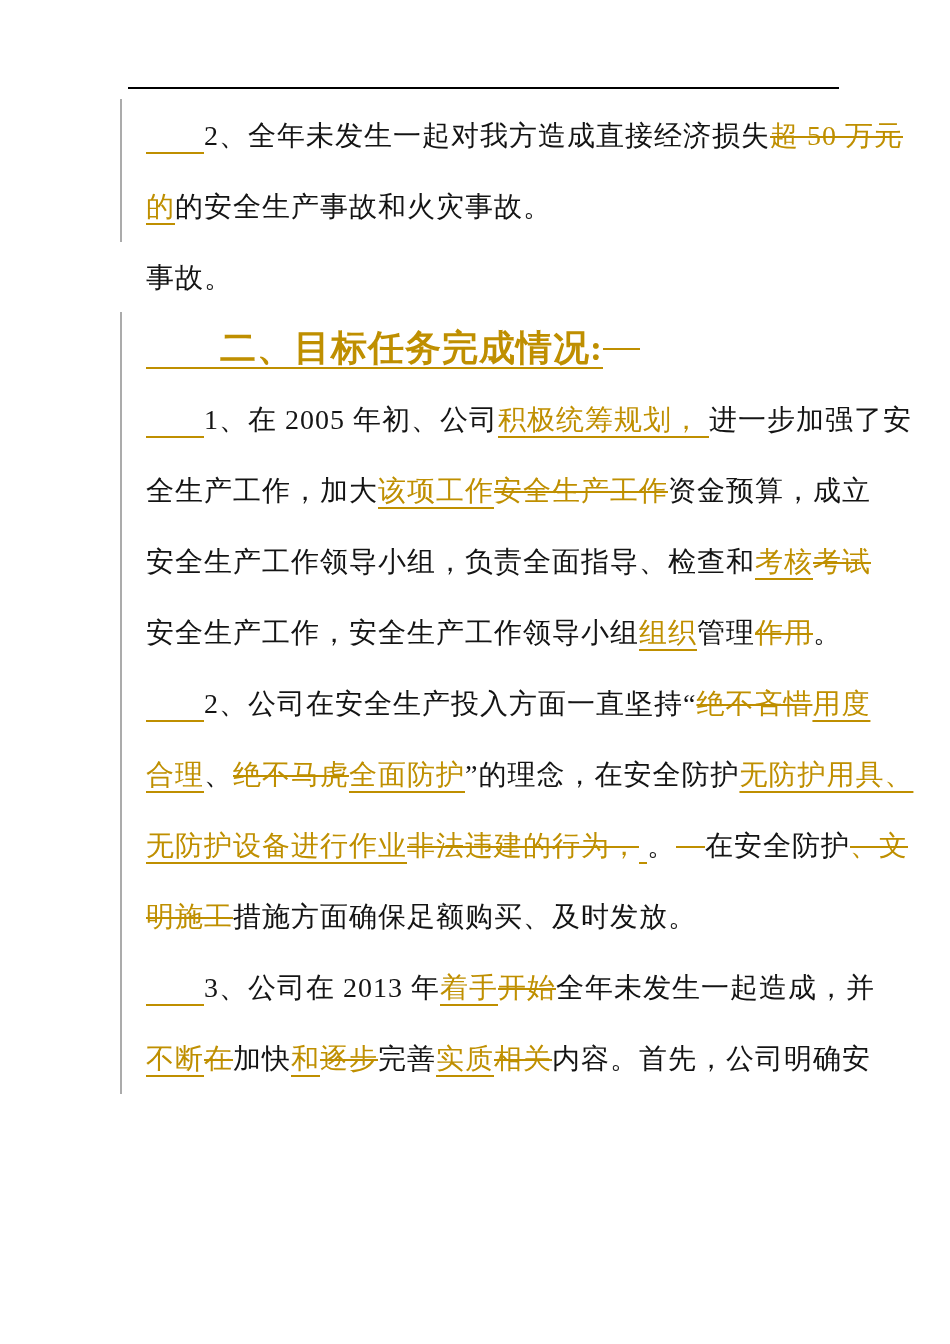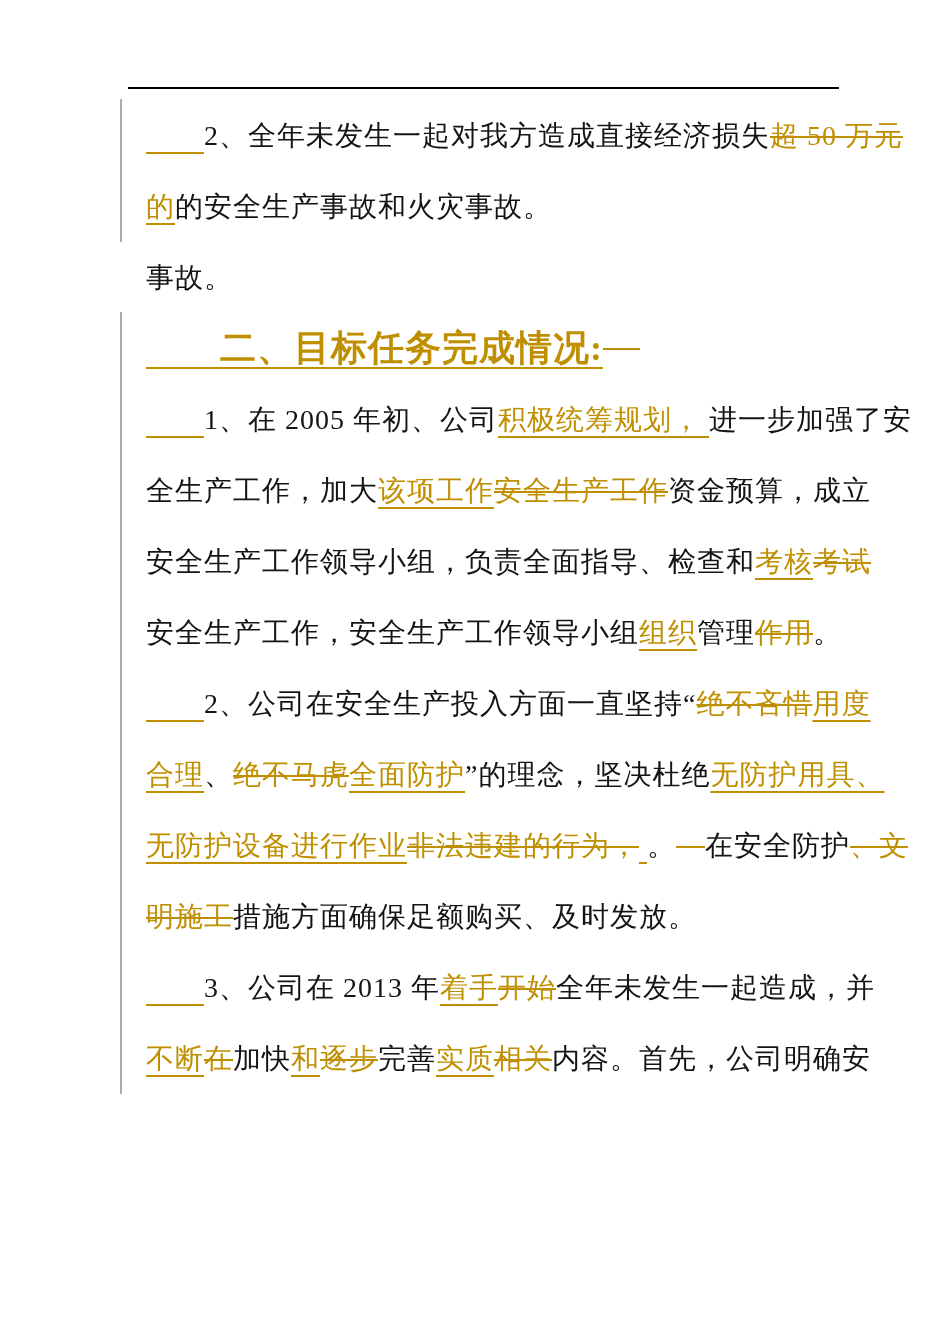--- a/index.html
+++ b/index.html
@@ -98,21 +98,21 @@
         <div class="line"><span class="cbar"></span><span class="run ins">　　二、目标任务完成情况:</span><span class="run del">　</span></div>
       </div>
       <div class="para">
         <div class="line"><span class="cbar"></span><span class="run ins">　　</span><span class="run">1、在 2005 年初、公司</span><span class="run ins">积极统筹规划， </span><span class="run">进一步加强了安</span></div>
         <div class="line"><span class="cbar"></span><span class="run">全生产工作，加大</span><span class="run ins">该项工作</span><span class="run del">安全生产工作</span><span class="run">资金预算，成立</span></div>
         <div class="line"><span class="cbar"></span><span class="run">安全生产工作领导小组，负责全面指导、检查和</span><span class="run ins">考核</span><span class="run del">考试</span></div>
         <div class="line"><span class="cbar"></span><span class="run">安全生产工作，安全生产工作领导小组</span><span class="run ins">组织</span><span class="run">管理</span><span class="run del">作用</span><span class="run">。</span></div>
       </div>
       <div class="para">
         <div class="line"><span class="cbar"></span><span class="run ins">　　</span><span class="run">2、公司在安全生产投入方面一直坚持“</span><span class="run del">绝不吝惜</span><span class="run ins">用度</span></div>
-        <div class="line"><span class="cbar"></span><span class="run ins">合理</span><span class="run">、</span><span class="run del">绝不马虎</span><span class="run ins">全面防护</span><span class="run">”的理念，坚决杜绝</span><span class="run ins">无防护用具、</span></div>
+        <div class="line"><span class="cbar"></span><span class="run ins">合理</span><span class="run">、</span><span class="run del">绝不马虎</span><span class="run ins">全面防护</span><span class="run">”的理念，在安全防护</span><span class="run ins">无防护用具、</span></div>
         <div class="line"><span class="cbar"></span><span class="run ins">无防护设备进行作业</span><span class="run del">非法违建的行为，</span><span class="run ins"> </span><span class="run">。</span><span class="run del">　</span><span class="run">在安全防护</span><span class="run del">、文</span></div>
         <div class="line"><span class="cbar"></span><span class="run del">明施工</span><span class="run">措施方面确保足额购买、及时发放。</span></div>
       </div>
       <div class="para">
         <div class="line"><span class="cbar"></span><span class="run ins">　　</span><span class="run">3、公司在 2013 年</span><span class="run ins">着手</span><span class="run del">开始</span><span class="run">全年未发生一起造成，并</span></div>
         <div class="line"><span class="cbar"></span><span class="run ins">不断</span><span class="run del">在</span><span class="run">加快</span><span class="run ins">和</span><span class="run del">逐步</span><span class="run">完善</span><span class="run ins">实质</span><span class="run del">相关</span><span class="run">内容。首先，公司明确安</span></div>
       </div>
     </div>
   <span class="footer-bar"></span>
   <span class="page-num">2</span>

